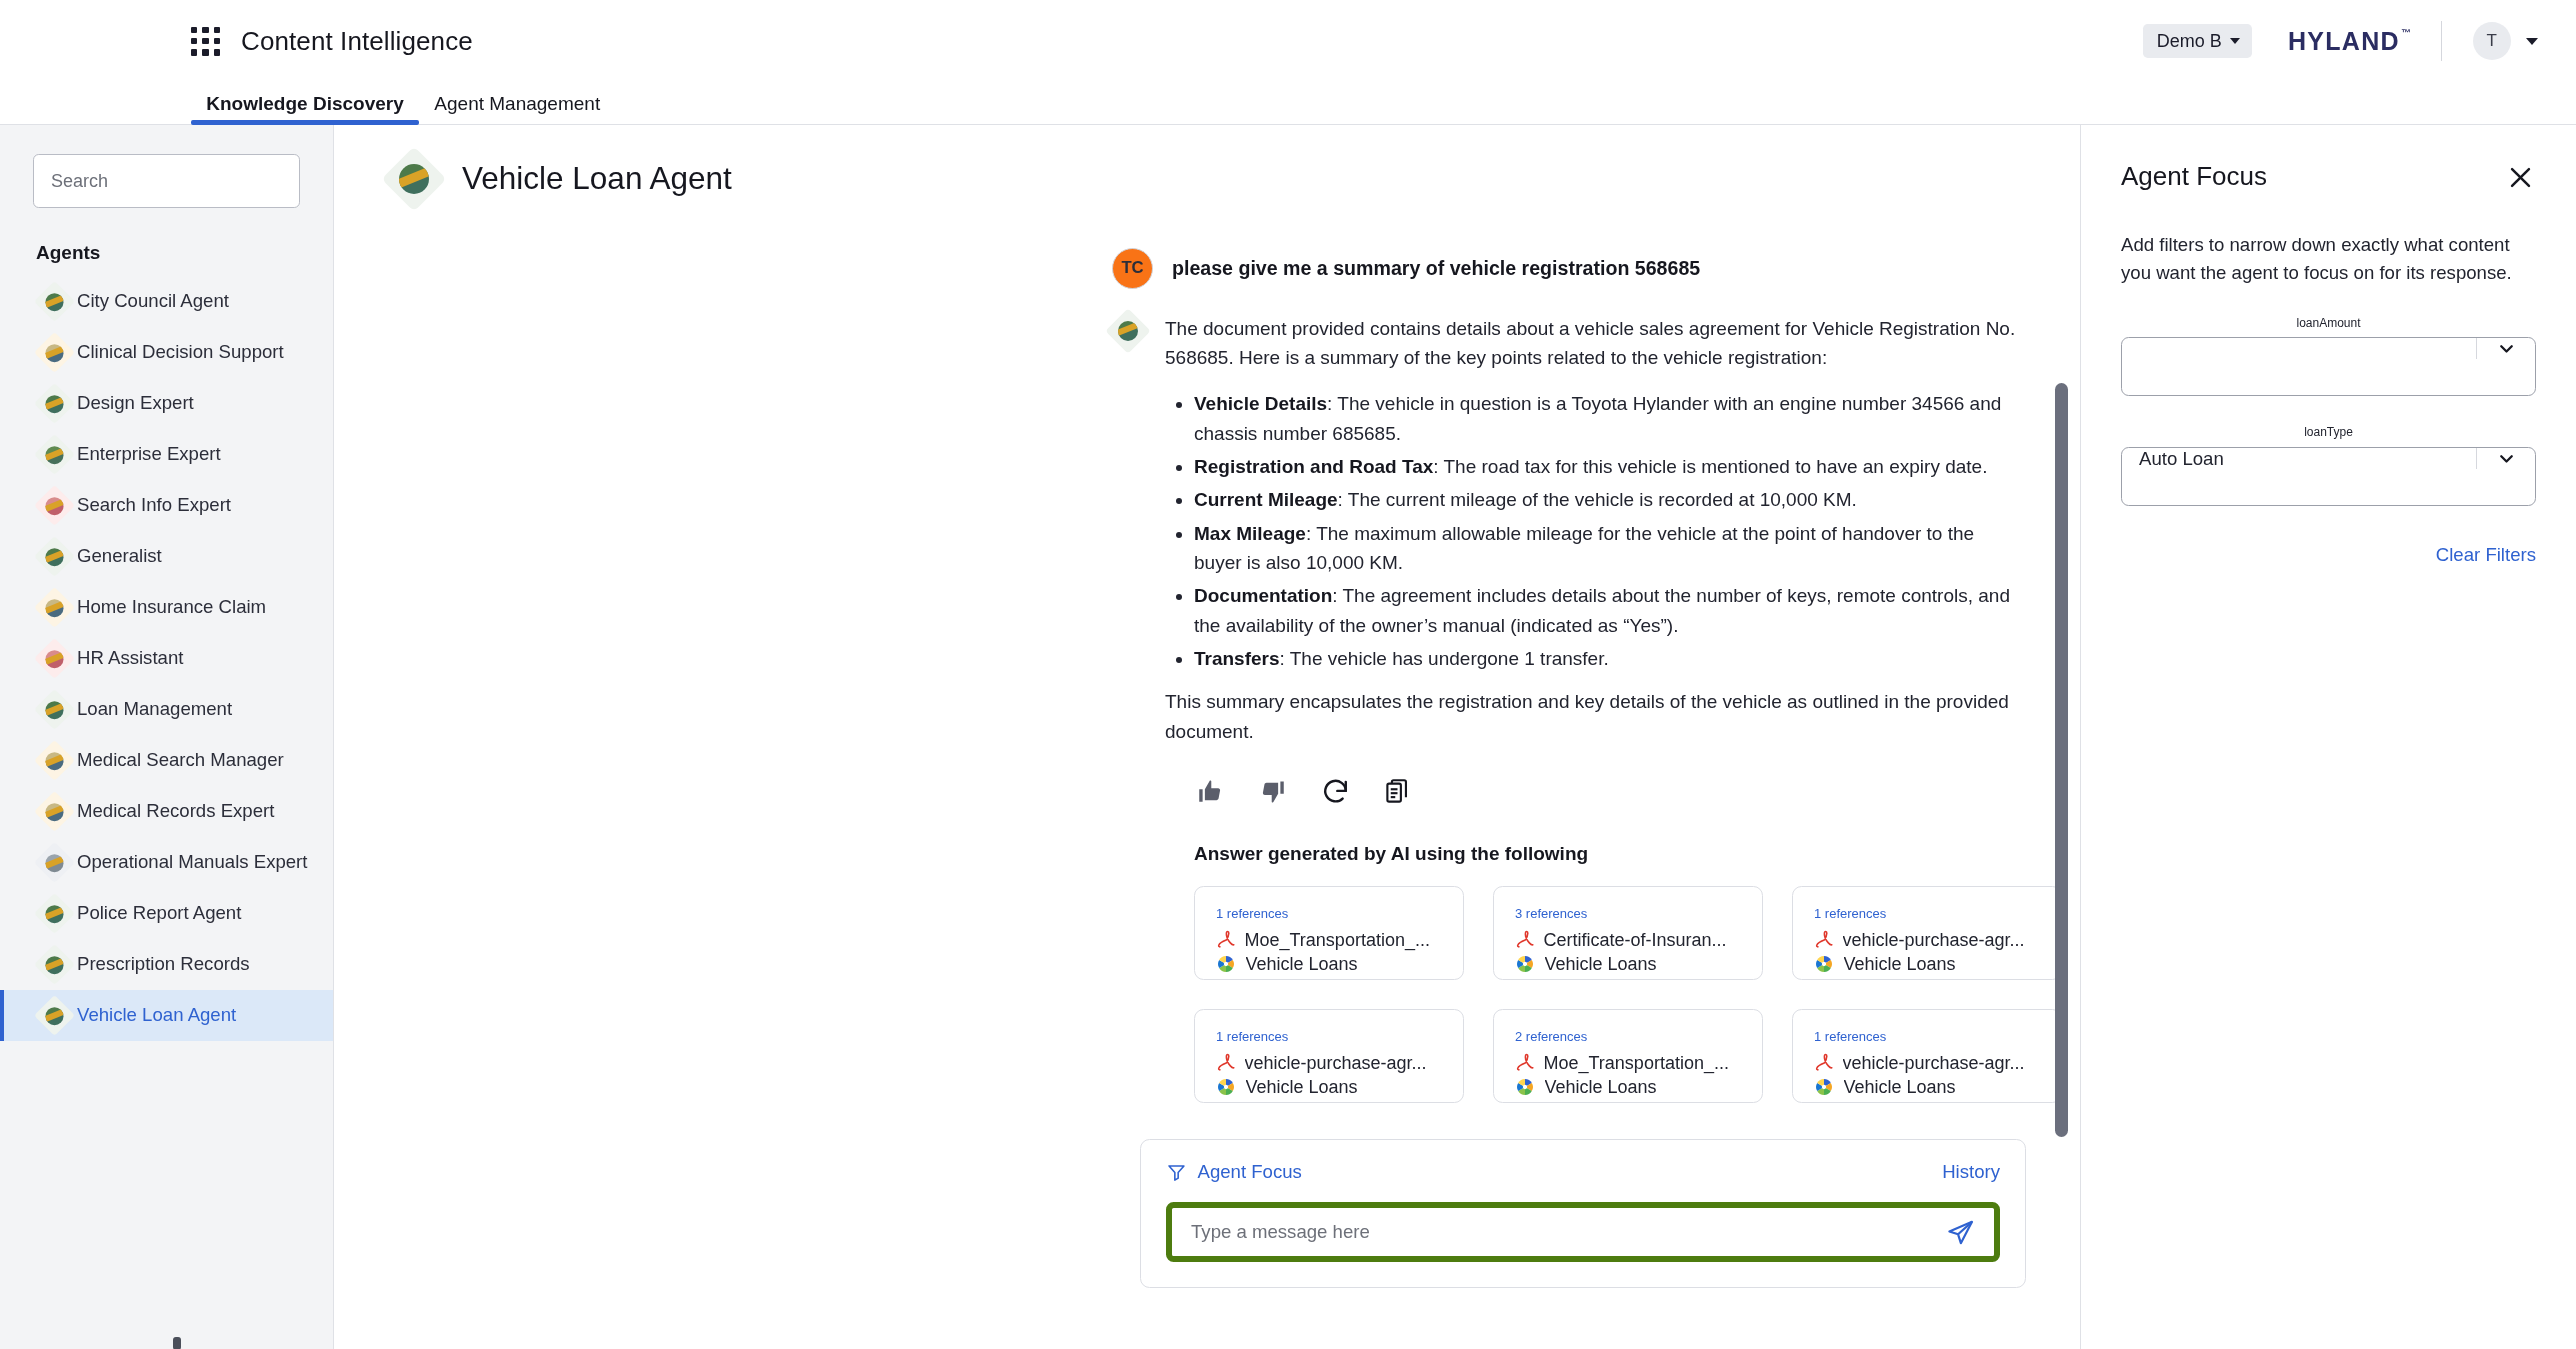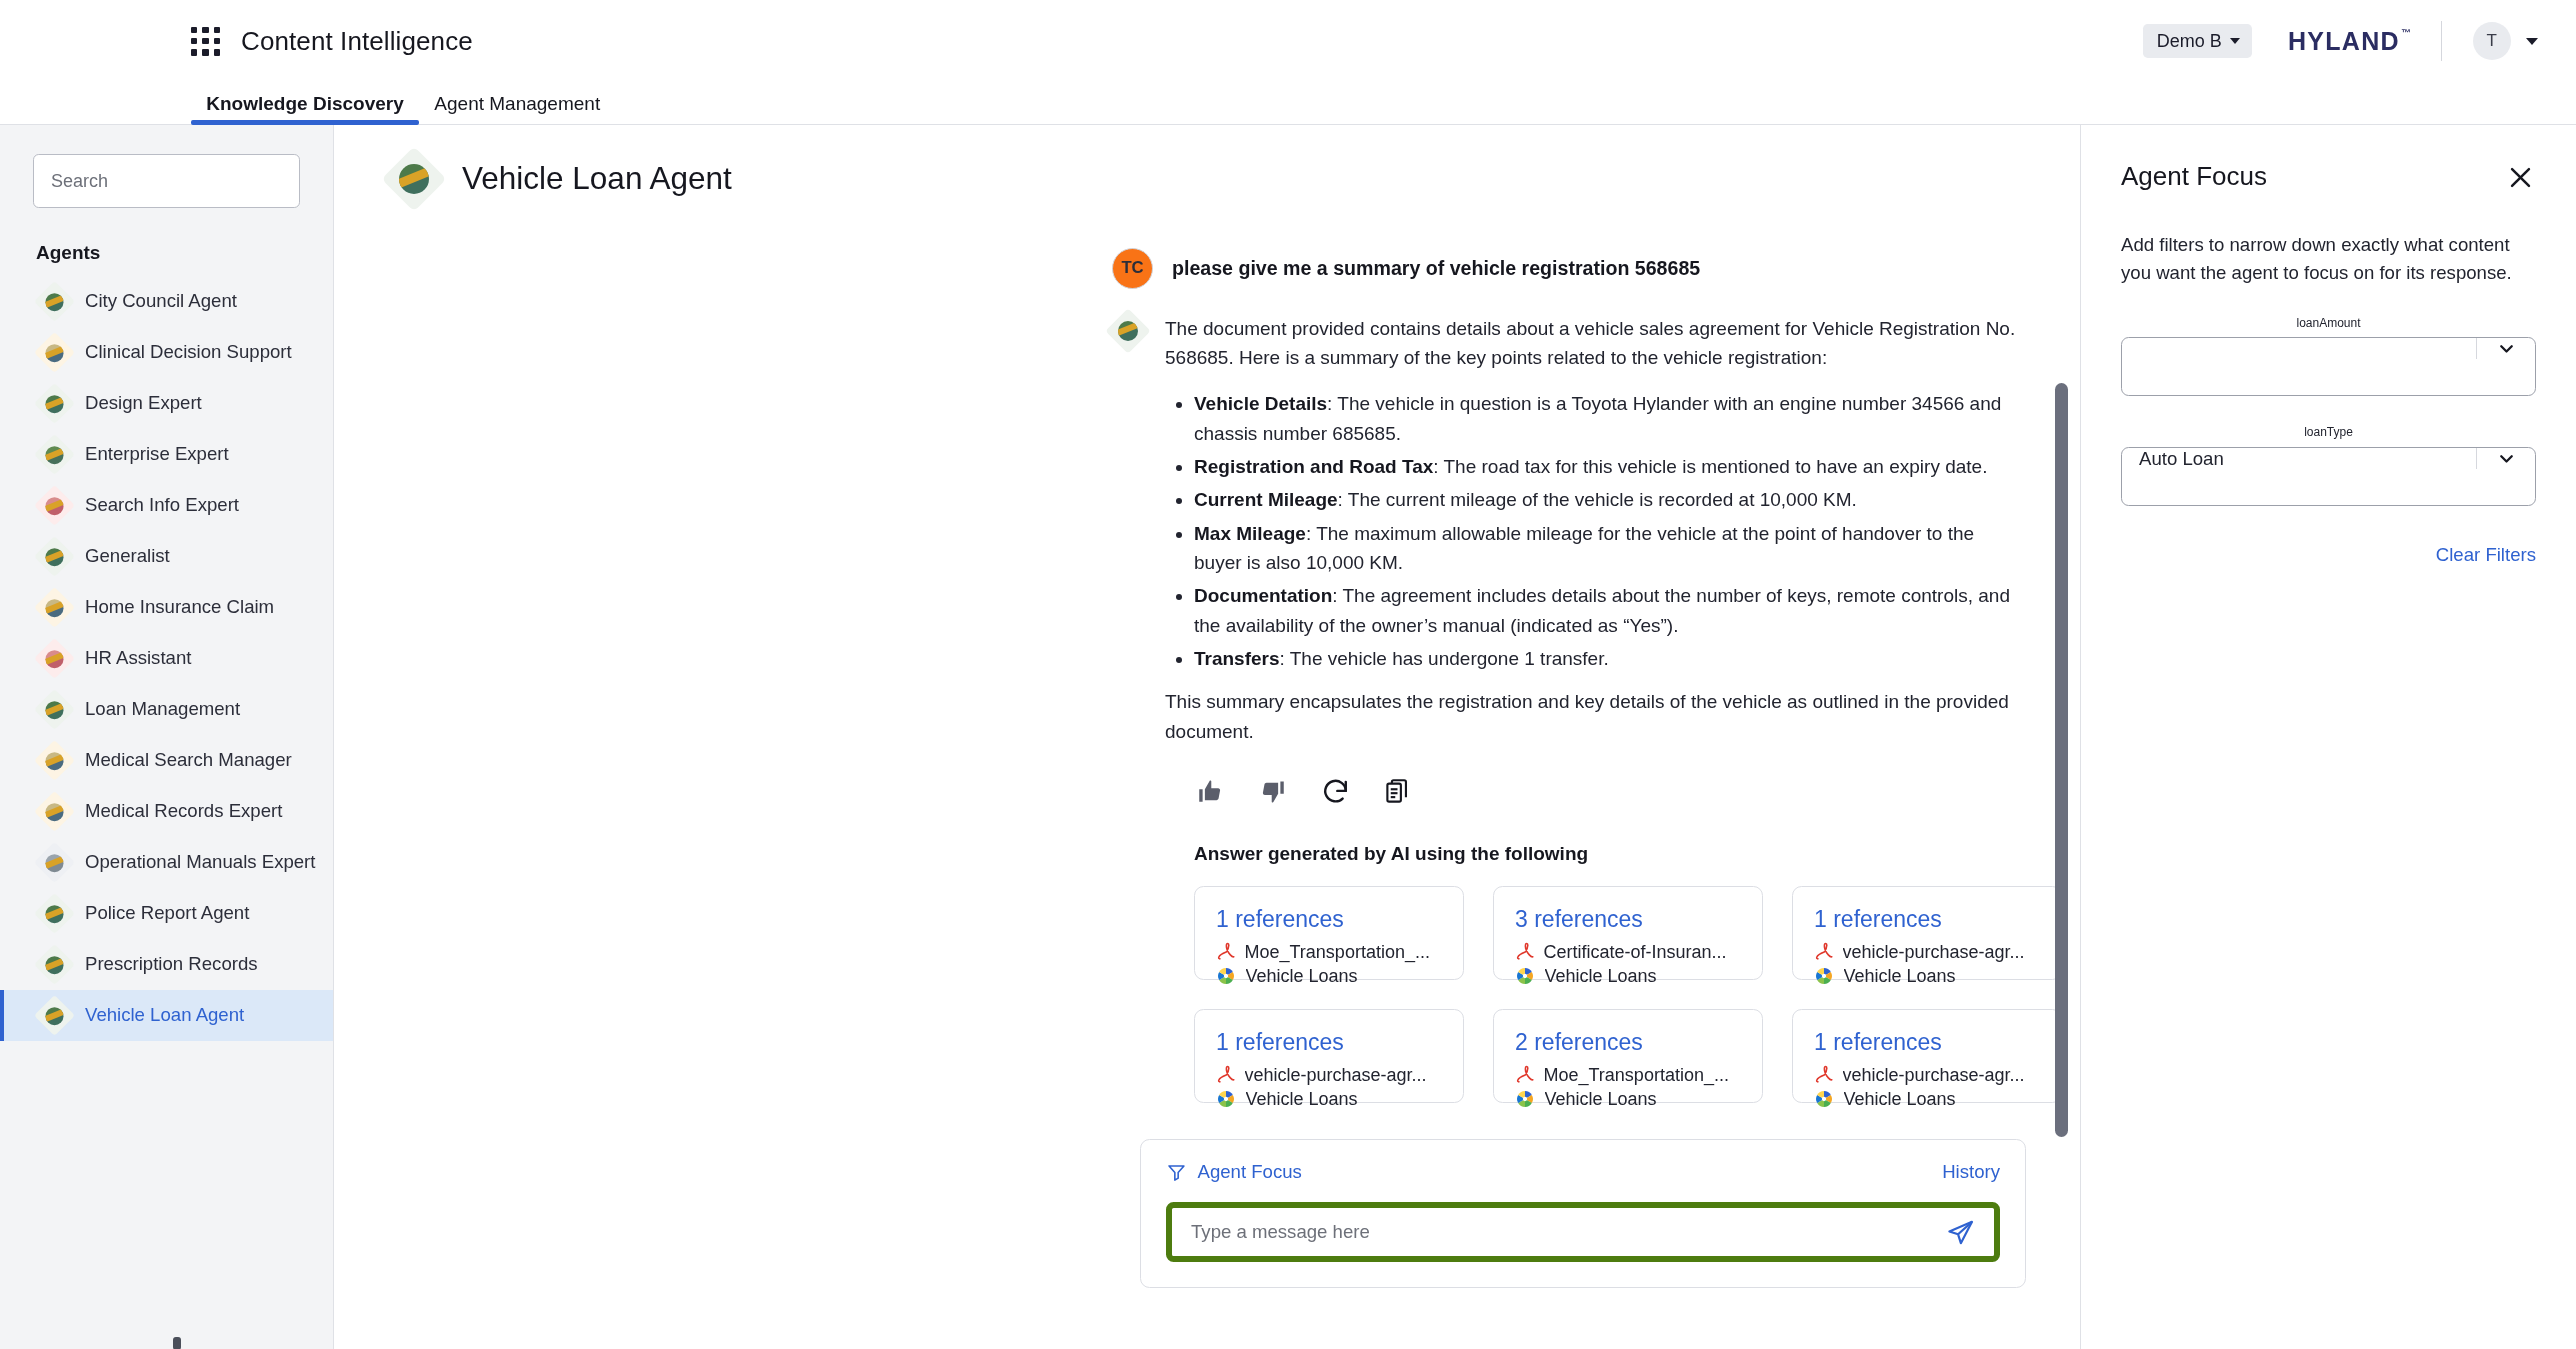--- a/index.html
+++ b/index.html
@@ -81,21 +81,21 @@
     flex: 1; border: none; outline: none; padding: 0 17px;
     font-size: 18px; color: #1b1c2a; font-family: inherit; background: transparent;
   }
   .search-input::placeholder { color: #6d7079; }
   .sb-title {
     font-size: 19px; font-weight: 700; color: #16171f;
     padding: 34px 0 11.5px 36px;
   }
   .agent-list { padding-bottom: 9.5px; }
   .agent-item {
-    display: flex; align-items: center; gap: 16px;
+    display: flex; align-items: center; gap: 8px;
     height: 51px; padding-left: 36px; cursor: pointer;
     border-left: 4.8px solid transparent; position: relative;
   }
   .agent-item .label { font-size: 18.6px; color: #2c2e3a; white-space: nowrap; }
   .agent-item.active { background: #dbe8f8; border-left-color: #2f62d0; }
   .agent-item.active .label { color: #2f62d0; }
 
   .diamond {
     width: 29px; height: 29px; min-width: 29px; transform: rotate(45deg);
     border-radius: 3.8px; display: flex; align-items: center; justify-content: center;
@@ -153,21 +153,21 @@
 
   .ans-title { font-size: 19px; font-weight: 700; color: #16171f; margin: 36px 0 0 29px; }
   .ref-grid {
     display: grid; grid-template-columns: repeat(3, 270px); gap: 29px;
     margin: 21px 0 0 29px;
   }
   .ref-card {
     border: 1px solid #dcdee4; border-radius: 9.5px; background: #fff;
     padding: 19px 21px 21px 21px; height: 94px;
   }
-  .ref-count { font-size: 23px; color: #2f62d0; margin-bottom: 8.6px; }
+  .ref-count { font-size: 13px; color: #2f62d0; margin-bottom: 8.6px; }
   .ref-line { display: flex; align-items: center; gap: 9.5px; margin-bottom: 2.9px; }
   .ref-line span.txt { font-size: 18px; color: #22242f; white-space: nowrap;
     overflow: hidden; text-overflow: ellipsis; max-width: 196px; }
 
   .pdf-ic { width: 19px; min-width: 19px; height: 21px; }
   .src-ic { width: 20px; min-width: 20px; height: 20px; }
 
   
   .composer-outer { margin: 36px 0 0 0; padding-left: 806px; }
   .composer {

